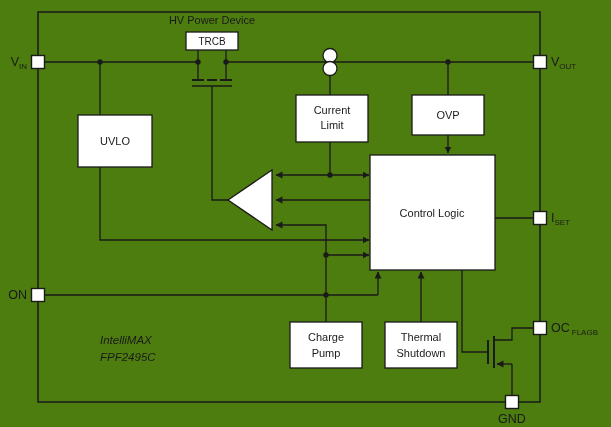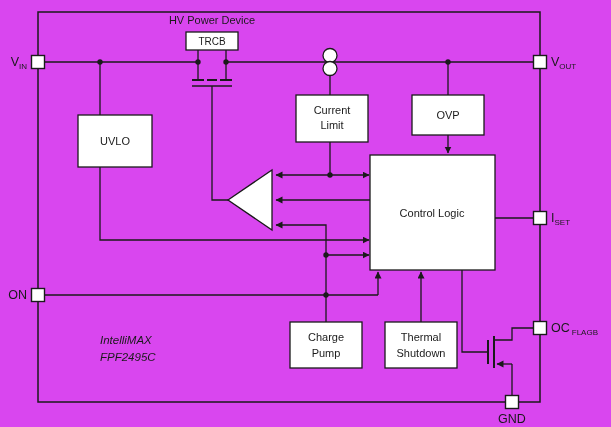--- a/index.html
+++ b/index.html
@@ -1,16 +1,16 @@
 <!DOCTYPE html>
 <html><head>
 <meta charset="utf-8">
 <style>
   html,body{margin:0;padding:0;background:#ffffff;}
-  #stage{position:relative;width:611px;height:427px;background:#d946ef;overflow:hidden;
+  #stage{position:relative;width:611px;height:427px;background:#4d7c0f;overflow:hidden;
          font-family:"Liberation Sans","DejaVu Sans",sans-serif;}
   svg{display:block;}
   .wire{stroke:#1a1a1a;stroke-width:1.3;fill:none;}
   .thick{stroke-width:2;}
   .box{fill:#ffffff;stroke:#1a1a1a;stroke-width:1.3;}
   .pin{fill:#ffffff;stroke:#1a1a1a;stroke-width:1.4;}
   .dot{fill:#1a1a1a;stroke:none;}
   .lbl{font-family:"Liberation Sans","DejaVu Sans",sans-serif;font-size:11px;fill:#1a1a1a;}
   .small{font-size:10px;}
   .pinlbl{font-family:"Liberation Sans","DejaVu Sans",sans-serif;font-size:12.5px;fill:#1a1a1a;}

